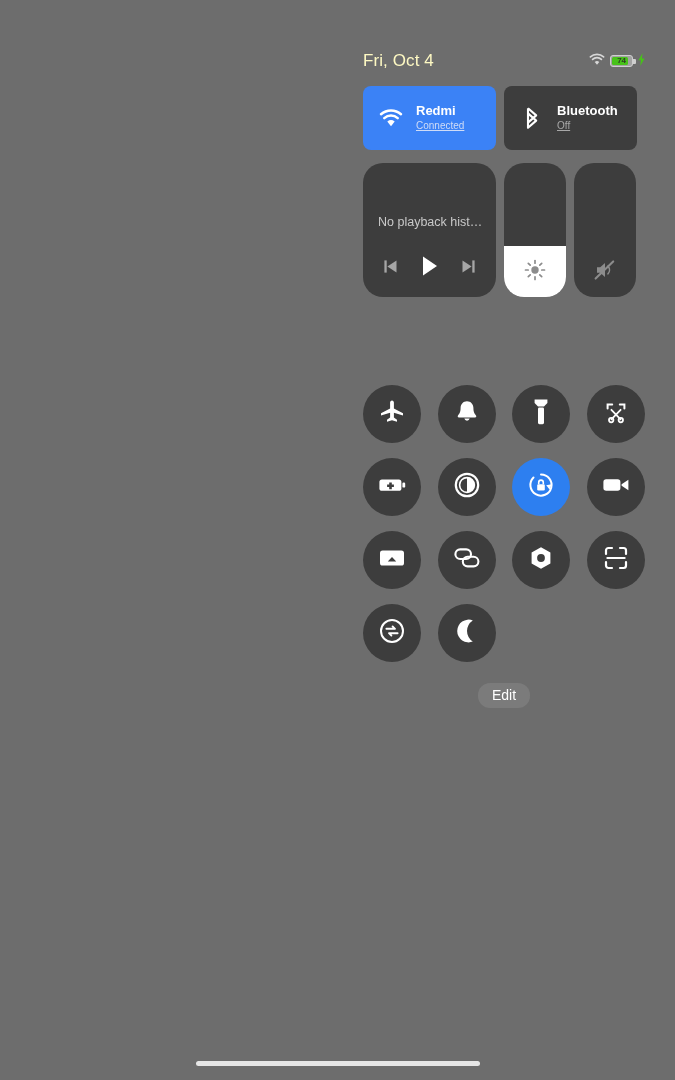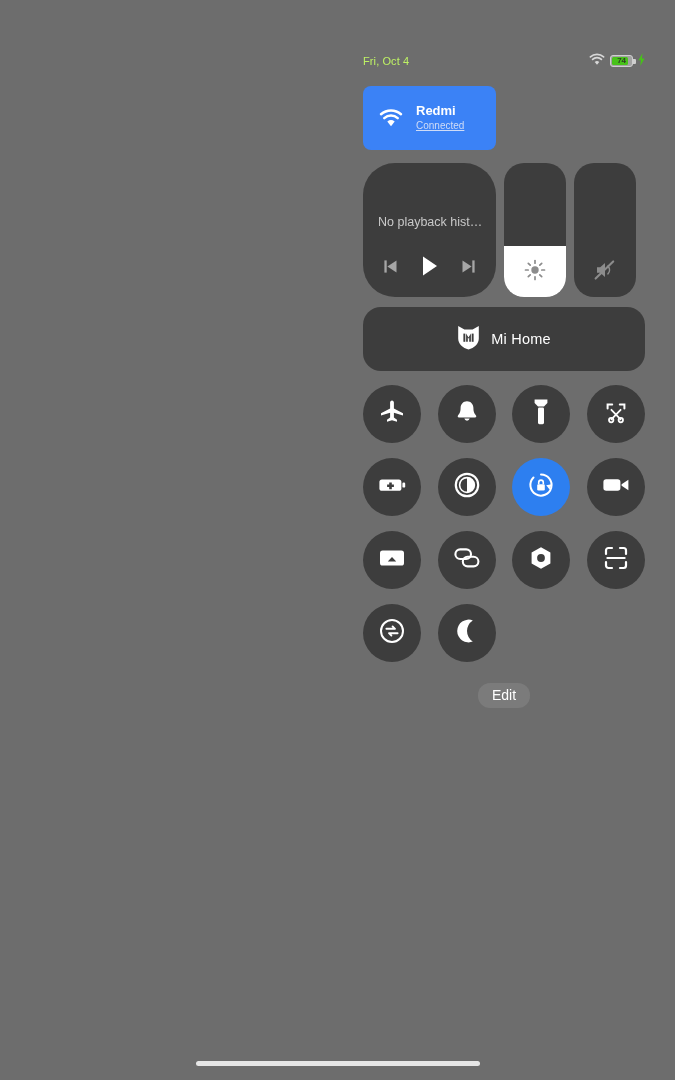--- a/index.html
+++ b/index.html
@@ -29,22 +29,22 @@
     position: absolute;
     left: 0;
     top: 50px;
     width: 282px;
     height: 22px;
     display: flex;
     align-items: center;
     justify-content: space-between;
   }
   .status-date {
-    font-size: 11px;
-    color: #bef264;
+    font-size: 17px;
+    color: #fef9c3;
     letter-spacing: 0.1px;
     white-space: nowrap;
   }
   .status-icons {
     display: flex;
     align-items: center;
     gap: 5px;
   }
   .battery-pill {
     position: relative;
@@ -145,21 +145,21 @@
     left: 0;
     top: 163px;
     width: 282px;
     height: 134px;
     display: flex;
     gap: 8px;
   }
   .media-card {
     width: 133px;
     height: 134px;
-    border-radius: 32px;
+    border-radius: 20px;
     background: #3d3d3d;
     position: relative;
     box-sizing: border-box;
   }
   .media-title {
     position: absolute;
     left: 15px;
     top: 52px;
     font-size: 12.5px;
     color: #c9c9c9;
@@ -318,20 +318,31 @@
           <path d="M5.3 9.1 a10 10 0 0 1 13.4 0" stroke="#ffffff" stroke-width="2.5" fill="none" stroke-linecap="round"></path>
           <path d="M2 5.2 a15 15 0 0 1 20 0" stroke="#ffffff" stroke-width="2.5" fill="none" stroke-linecap="round"></path>
         </svg>
       </span>
       <span class="conn-text">
         <span class="conn-title">Redmi</span>
         <span class="conn-sub">Connected</span>
       </span>
     </div>
 
+    <div class="conn-tile">
+      <span class="conn-icon">
+        <svg width="20" height="24" viewBox="0 0 20 24">
+          <path d="M6 2.2 L14.2 9.4 L6 16.6 L6 2.2 M6 7.4 L14.2 14.6 L6 21.8 L6 7.4" stroke="#ffffff" stroke-width="2.1" fill="none" stroke-linejoin="round"></path>
+        </svg>
+      </span>
+      <span class="conn-text">
+        <span class="conn-title">Bluetooth</span>
+        <span class="conn-sub">Off</span>
+      </span>
+    </div>
   </div>
 
   <div class="mid-row">
 
     <div class="media-card">
       <div class="media-title">No playback hist…</div>
       <div class="media-controls">
         <span class="media-btn">
           <svg width="19" height="19" viewBox="0 0 19 19">
             <path d="M15.5 3.4 L6.4 9.5 L15.5 15.6 Z" fill="#a6a6a6"></path>
@@ -376,31 +387,20 @@
       <div class="slider-icon">
         <svg width="24" height="22" viewBox="0 0 24 22">
           <path d="M4 8.2 H7.2 L12 4 V18 L7.2 13.8 H4 Z" fill="#8c8c8c"></path>
           <path d="M15 7.2 a5.6 5.6 0 0 1 0 7.6" stroke="#8c8c8c" stroke-width="1.6" fill="none" stroke-linecap="round"></path>
           <line x1="2.6" y1="19.6" x2="20.2" y2="2.4" stroke="#8c8c8c" stroke-width="2.1" stroke-linecap="round"></line>
         </svg>
       </div>
     </div>
   </div>
 
-  <div class="mihome">
-    <span>
-      <svg width="23" height="25" viewBox="0 0 23 25">
-        <path d="M1.2 1 L7.4 4.6 H15.6 L21.8 1 V13.4 C21.8 19 17.2 22.8 11.5 24.4 C5.8 22.8 1.2 19 1.2 13.4 Z" fill="#ffffff"></path>
-        <rect x="6.4" y="8.6" width="1.9" height="8.2" fill="#3d3d3d"></rect>
-        <rect x="14.7" y="8.6" width="1.9" height="8.2" fill="#3d3d3d"></rect>
-        <path d="M9.1 8.6 L11.5 12.4 L13.9 8.6 V16.8 H12.2 V12.6 L11.5 13.8 L10.8 12.6 V16.8 H9.1 Z" fill="#3d3d3d"></path>
-      </svg>
-    </span>
-    <span class="mihome-label">Mi Home</span>
-  </div>
 
   <div class="toggle-grid">
 
     <div class="toggle">
       <span>
         <svg width="26" height="26" viewBox="0 0 26 26">
           <path d="M13 1.4 c1.1 0 1.9 1 1.9 2.2 V9.6 L24 14.2 v2.2 l-9.1-2.7 v4.8 l3.1 2.3 v1.9 L13 21.2 l-5 1.5 v-1.9 l3.1-2.3 v-4.8 L2 16.4 v-2.2 l9.1-4.6 V3.6 c0-1.2 0.8-2.2 1.9-2.2 z" fill="#ffffff"></path>
         </svg>
       </span>
     </div>

